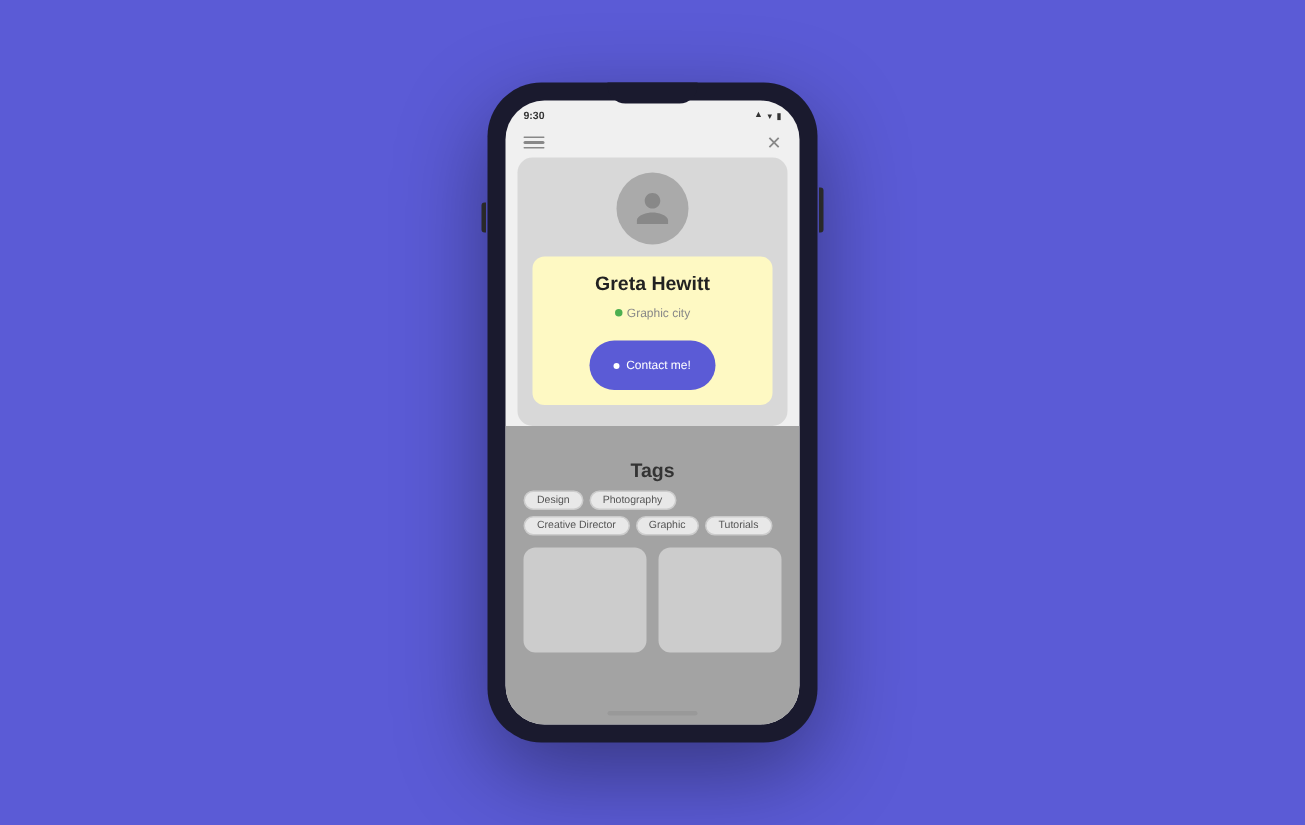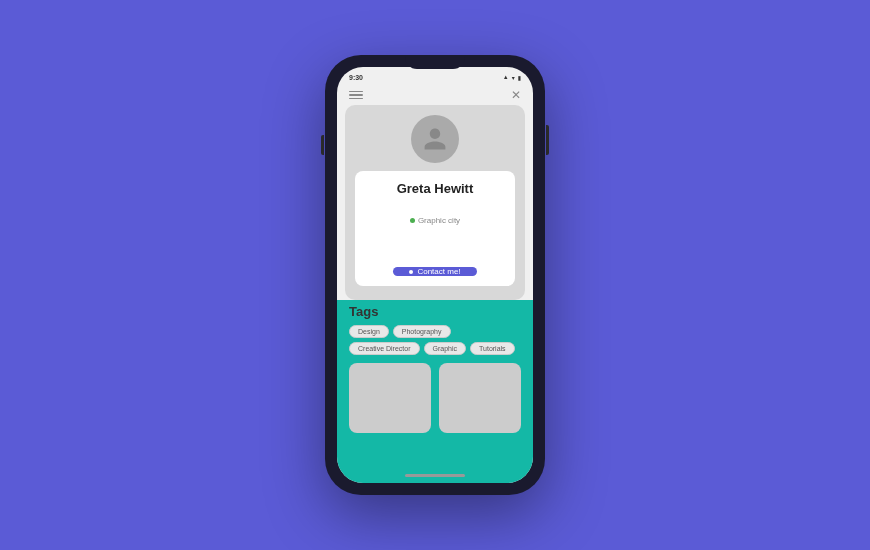--- a/index.html
+++ b/index.html
@@ -122,28 +122,28 @@
       margin-bottom: 8px;
     }
 
     .avatar-svg {
       width: 26px;
       height: 26px;
       fill: #888;
     }
 
     .profile-card {
-      background: #ffffff;
+      background: #fef9c3;
       border-radius: 8px;
       padding: 10px 16px;
       width: 100%;
       display: flex;
       flex-direction: column;
       align-items: center;
-      gap: 20px;
+      gap: 8px;
     }
 
     .profile-name {
       font-size: 13px;
       font-weight: 600;
       color: #222;
       text-align: center;
     }
 
     .profile-location {
@@ -156,46 +156,47 @@
 
     .location-dot {
       width: 5px;
       height: 5px;
       border-radius: 50%;
       background: #4caf50;
       display: inline-block;
     }
 
     .contact-btn {
-      margin-top: 22px;
+      margin-top: 6px;
       background: #5b5bd6;
       color: white;
       border: none;
       border-radius: 20px;
-      padding: 0 16px;
+      padding: 12px 16px;
       font-size: 8px;
       cursor: pointer;
       display: flex;
       align-items: center;
       gap: 4px;
     }
 
     .contact-btn-dot {
       width: 4px;
       height: 4px;
       border-radius: 50%;
       background: white;
     }
 
     
     .content-area {
       flex: 1;
-      background: #14b8a6;
-      padding: 4px 12px;
+      background: #a3a3a3;
+      padding: 22px 12px;
       overflow: hidden;
+      text-align: center;
     }
 
     .tags-section { margin-bottom: 8px; }
 
     .tags-label {
       font-size: 13px;
       font-weight: 600;
       color: #333;
       margin-bottom: 6px;
     }

